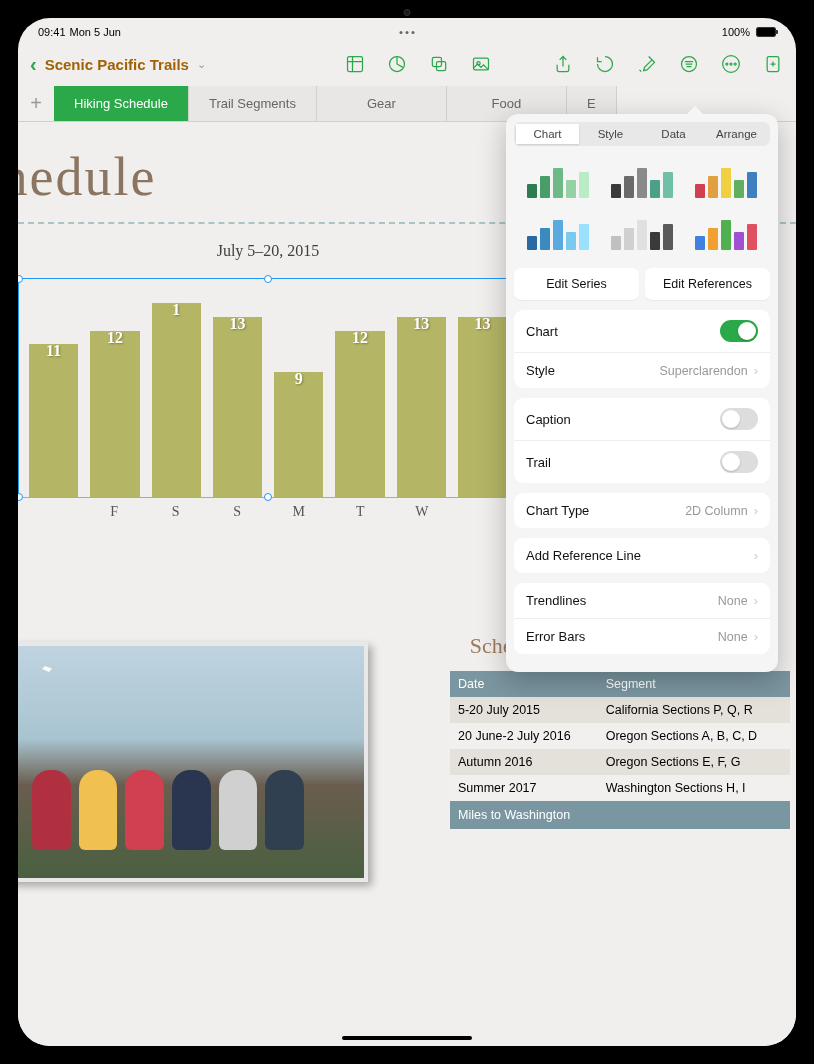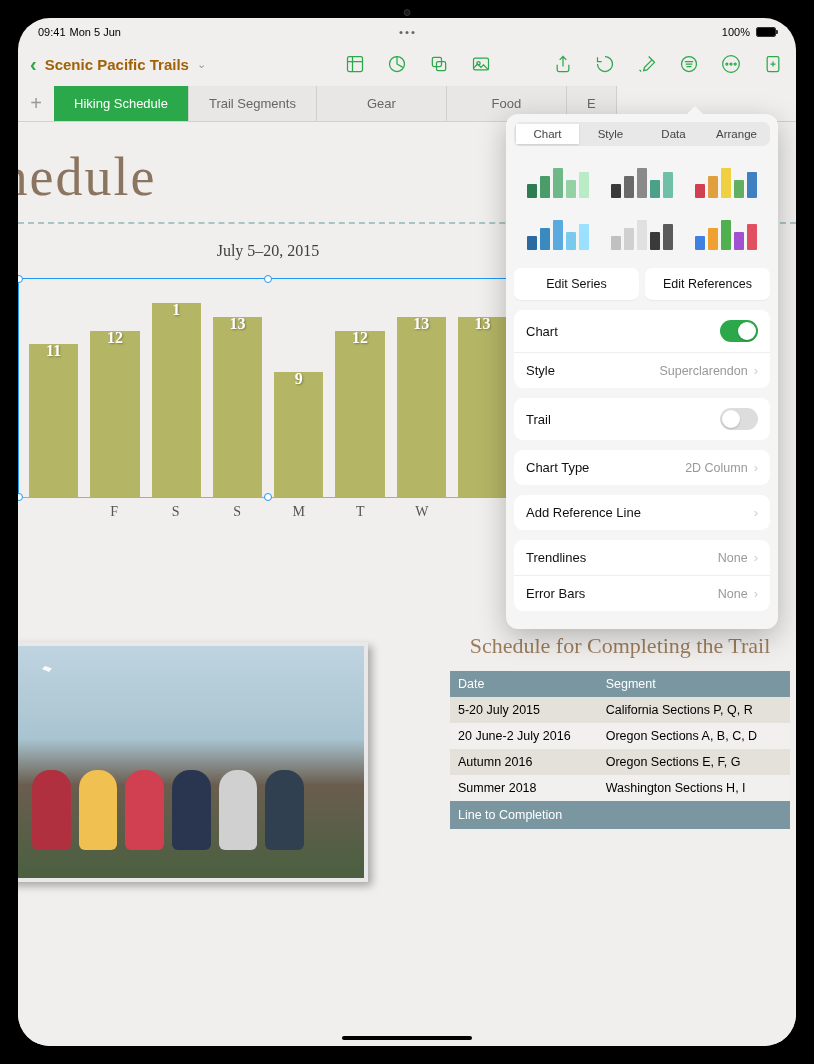--- a/index.html
+++ b/index.html
@@ -299,26 +299,26 @@
               </tr>
               <tr>
                 <td>20 June-2 July 2016</td>
                 <td>Oregon Sections A, B, C, D</td>
               </tr>
               <tr>
                 <td>Autumn 2016</td>
                 <td>Oregon Sections E, F, G</td>
               </tr>
               <tr>
-                <td>Summer 2018</td>
+                <td>Summer 2017</td>
                 <td>Washington Sections H, I</td>
               </tr>
             </tbody>
         </table>
-        <div class="sched-footer">Line to Completion</div>
+        <div class="sched-footer">Miles to Washington</div>
       </div>
 
       <div class="home-indicator"></div>
     </div>
 
     <div class="popover">
       <div class="pop-tabs">
         <div class="pop-tab active">Chart</div>
         <div class="pop-tab">Style</div>
         <div class="pop-tab">Data</div>
@@ -377,20 +377,24 @@
           <span class="list-label">Chart</span>
           <div class="toggle on"></div>
         </div>
         <div class="list-row">
           <span class="list-label">Style</span>
           <span><span class="list-value">Superclarendon</span><span class="chev">›</span></span>
         </div>
       </div>
       <div class="list-group">
         <div class="list-row">
+          <span class="list-label">Caption</span>
+          <div class="toggle off"></div>
+        </div>
+        <div class="list-row">
           <span class="list-label">Trail</span>
           <div class="toggle off"></div>
         </div>
       </div>
       <div class="list-group">
         <div class="list-row">
           <span class="list-label">Chart Type</span>
           <span><span class="list-value">2D Column</span><span class="chev">›</span></span>
         </div>
       </div>

